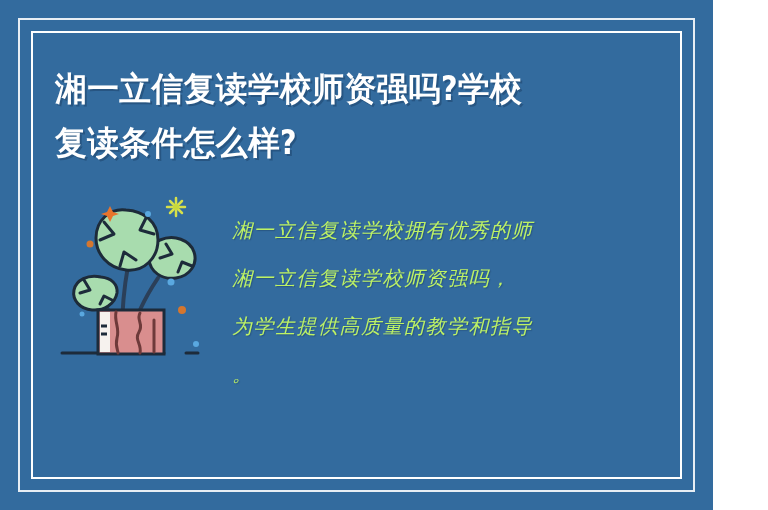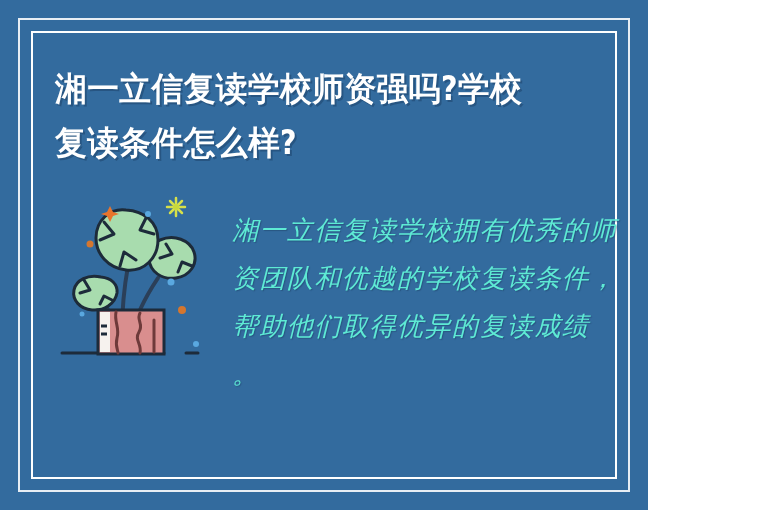--- a/index.html
+++ b/index.html
@@ -9,21 +9,21 @@
   body {
     width: 768px;
     height: 510px;
     overflow: hidden;
     font-family: "Liberation Sans", sans-serif;
   }
 
   
   #poster {
     position: relative;
-    width: 648px;
+    width: 713px;
     height: 510px;
     background: #336b9e;
     box-sizing: border-box;
   }
 
   
   .frame-outer {
     position: absolute;
     left: 18px;
     top: 18px;
@@ -78,23 +78,23 @@
 
   
   .body-block {
     position: absolute;
     left: 232px;
     top: 206px;
     width: 420px;
   }
   .body-line {
     display: block;
-    color: #5eead4;
+    color: #bef264;
     font-family: "DejaVu Serif", "Liberation Serif", serif;
-    font-size: 26px;
+    font-size: 20px;
     font-style: italic;
     font-weight: 500;
     line-height: 48px;
     letter-spacing: 1.5px;
     white-space: nowrap;
     text-shadow: 1px 1px 1px rgba(20,50,80,0.35);
   }
 </style>
 </head>
 <body>
@@ -171,18 +171,18 @@
         <circle cx="111" cy="90" r="3.5" fill="#5aa8e0"></circle>
         <circle cx="122" cy="118" r="4" fill="#d4762f"></circle>
         <circle cx="136" cy="152" r="3" fill="#5aa8e0"></circle>
         <circle cx="22" cy="122" r="2.5" fill="#5aa8e0"></circle>
       </g>
     </svg>
   </div>
 
   <div class="body-block">
     <span class="body-line">湘一立信复读学校拥有优秀的师</span>
-    <span class="body-line">资团队和优越的学校复读条件，</span>
-    <span class="body-line">帮助他们取得优异的复读成绩</span>
+    <span class="body-line">湘一立信复读学校师资强吗，</span>
+    <span class="body-line">为学生提供高质量的教学和指导</span>
     <span class="body-line">。</span>
   </div>
 
 </div>
 
 </body></html>

